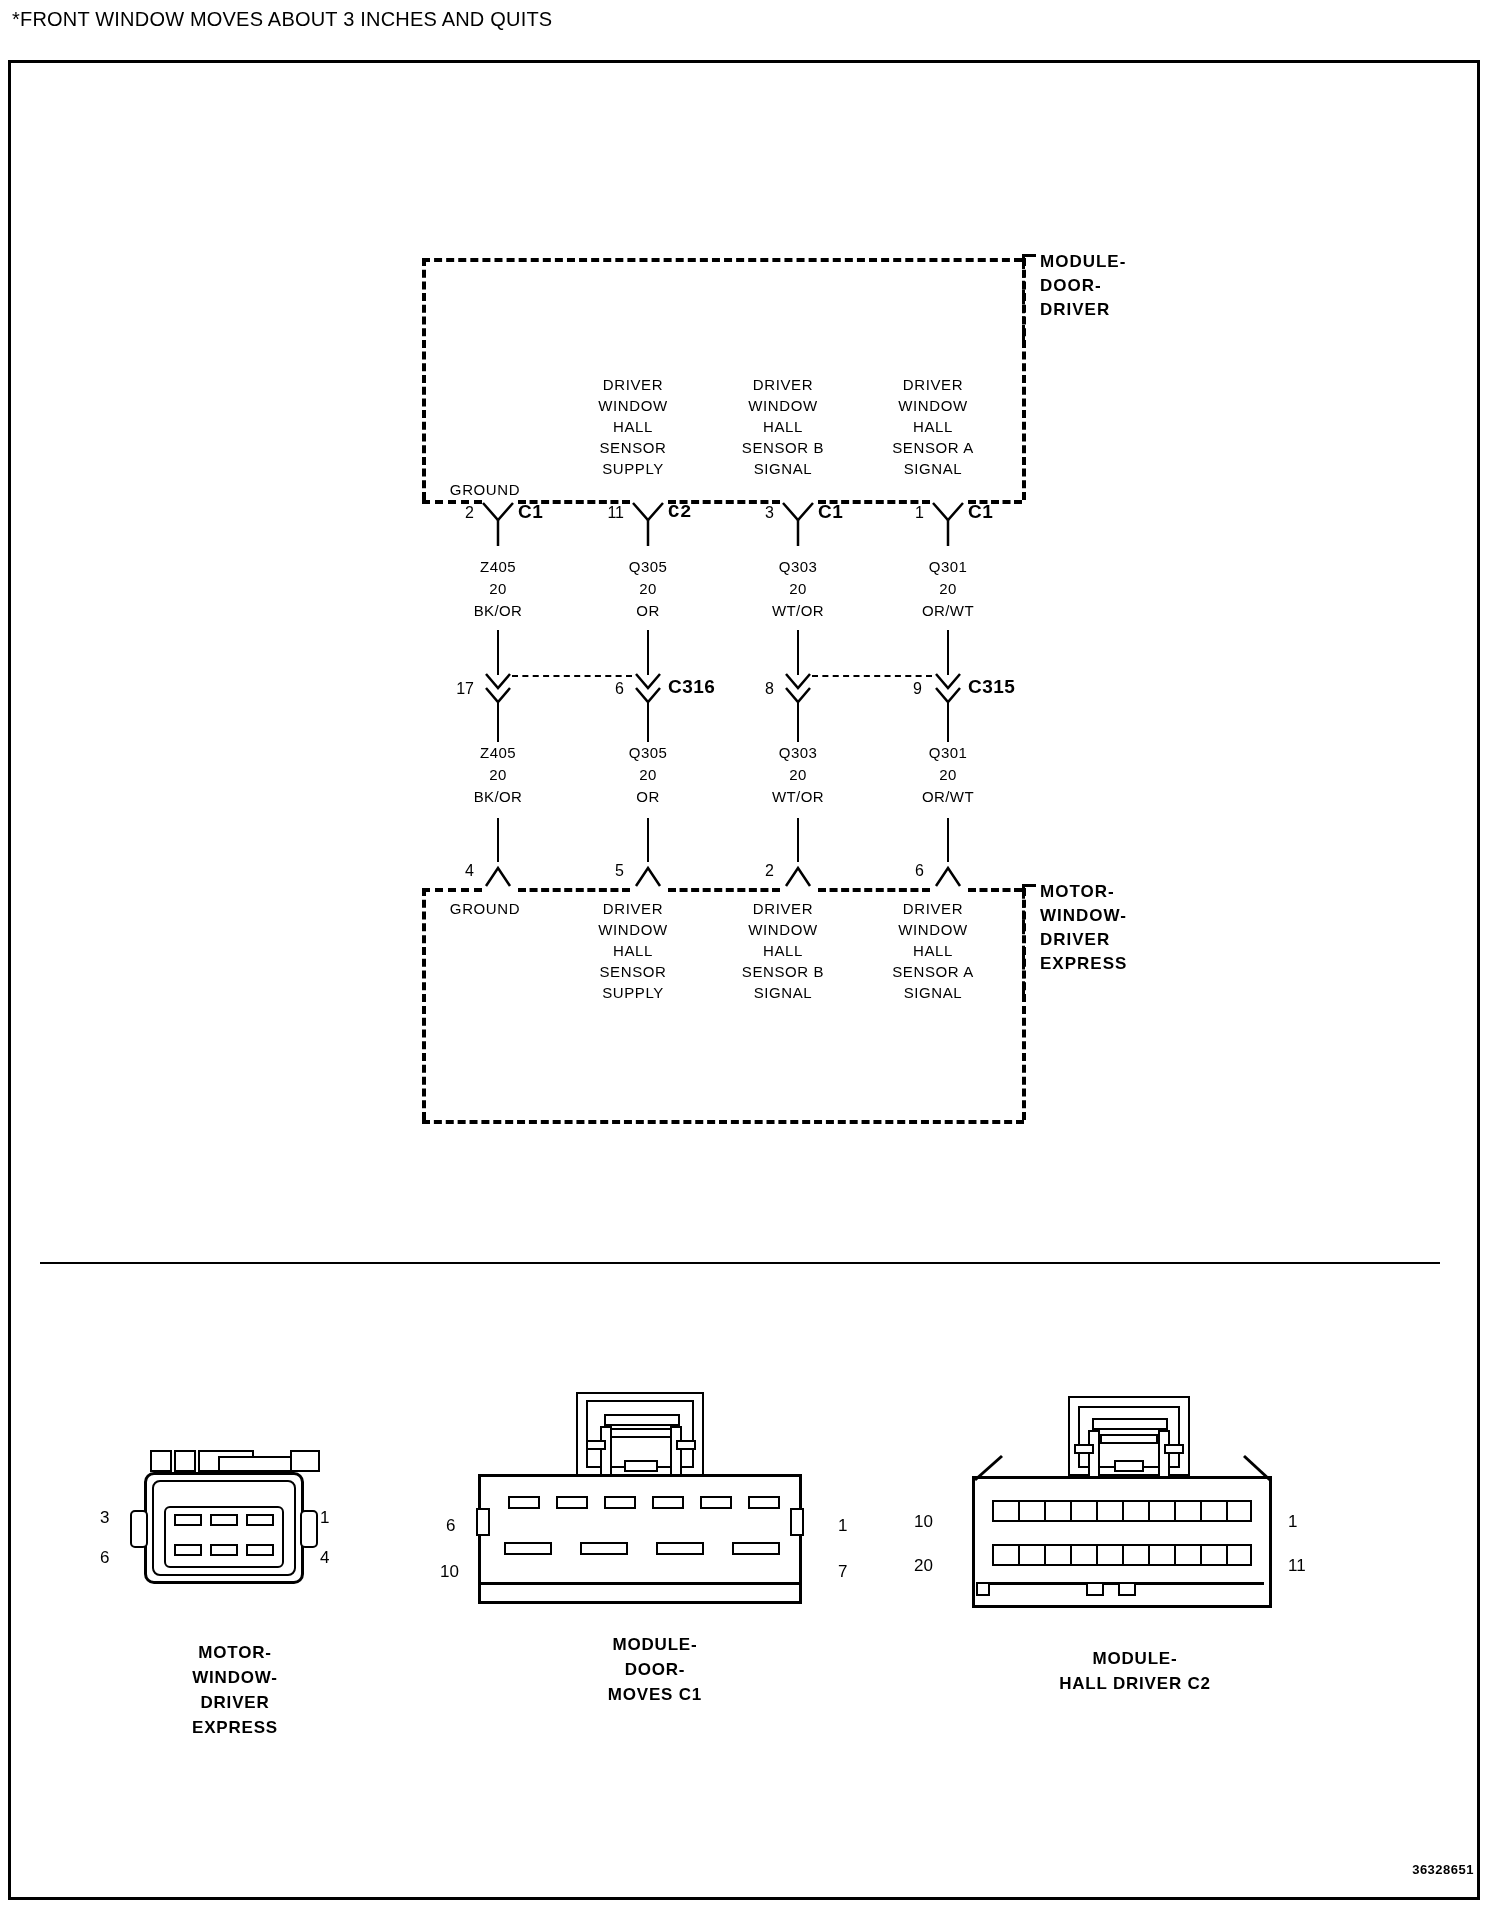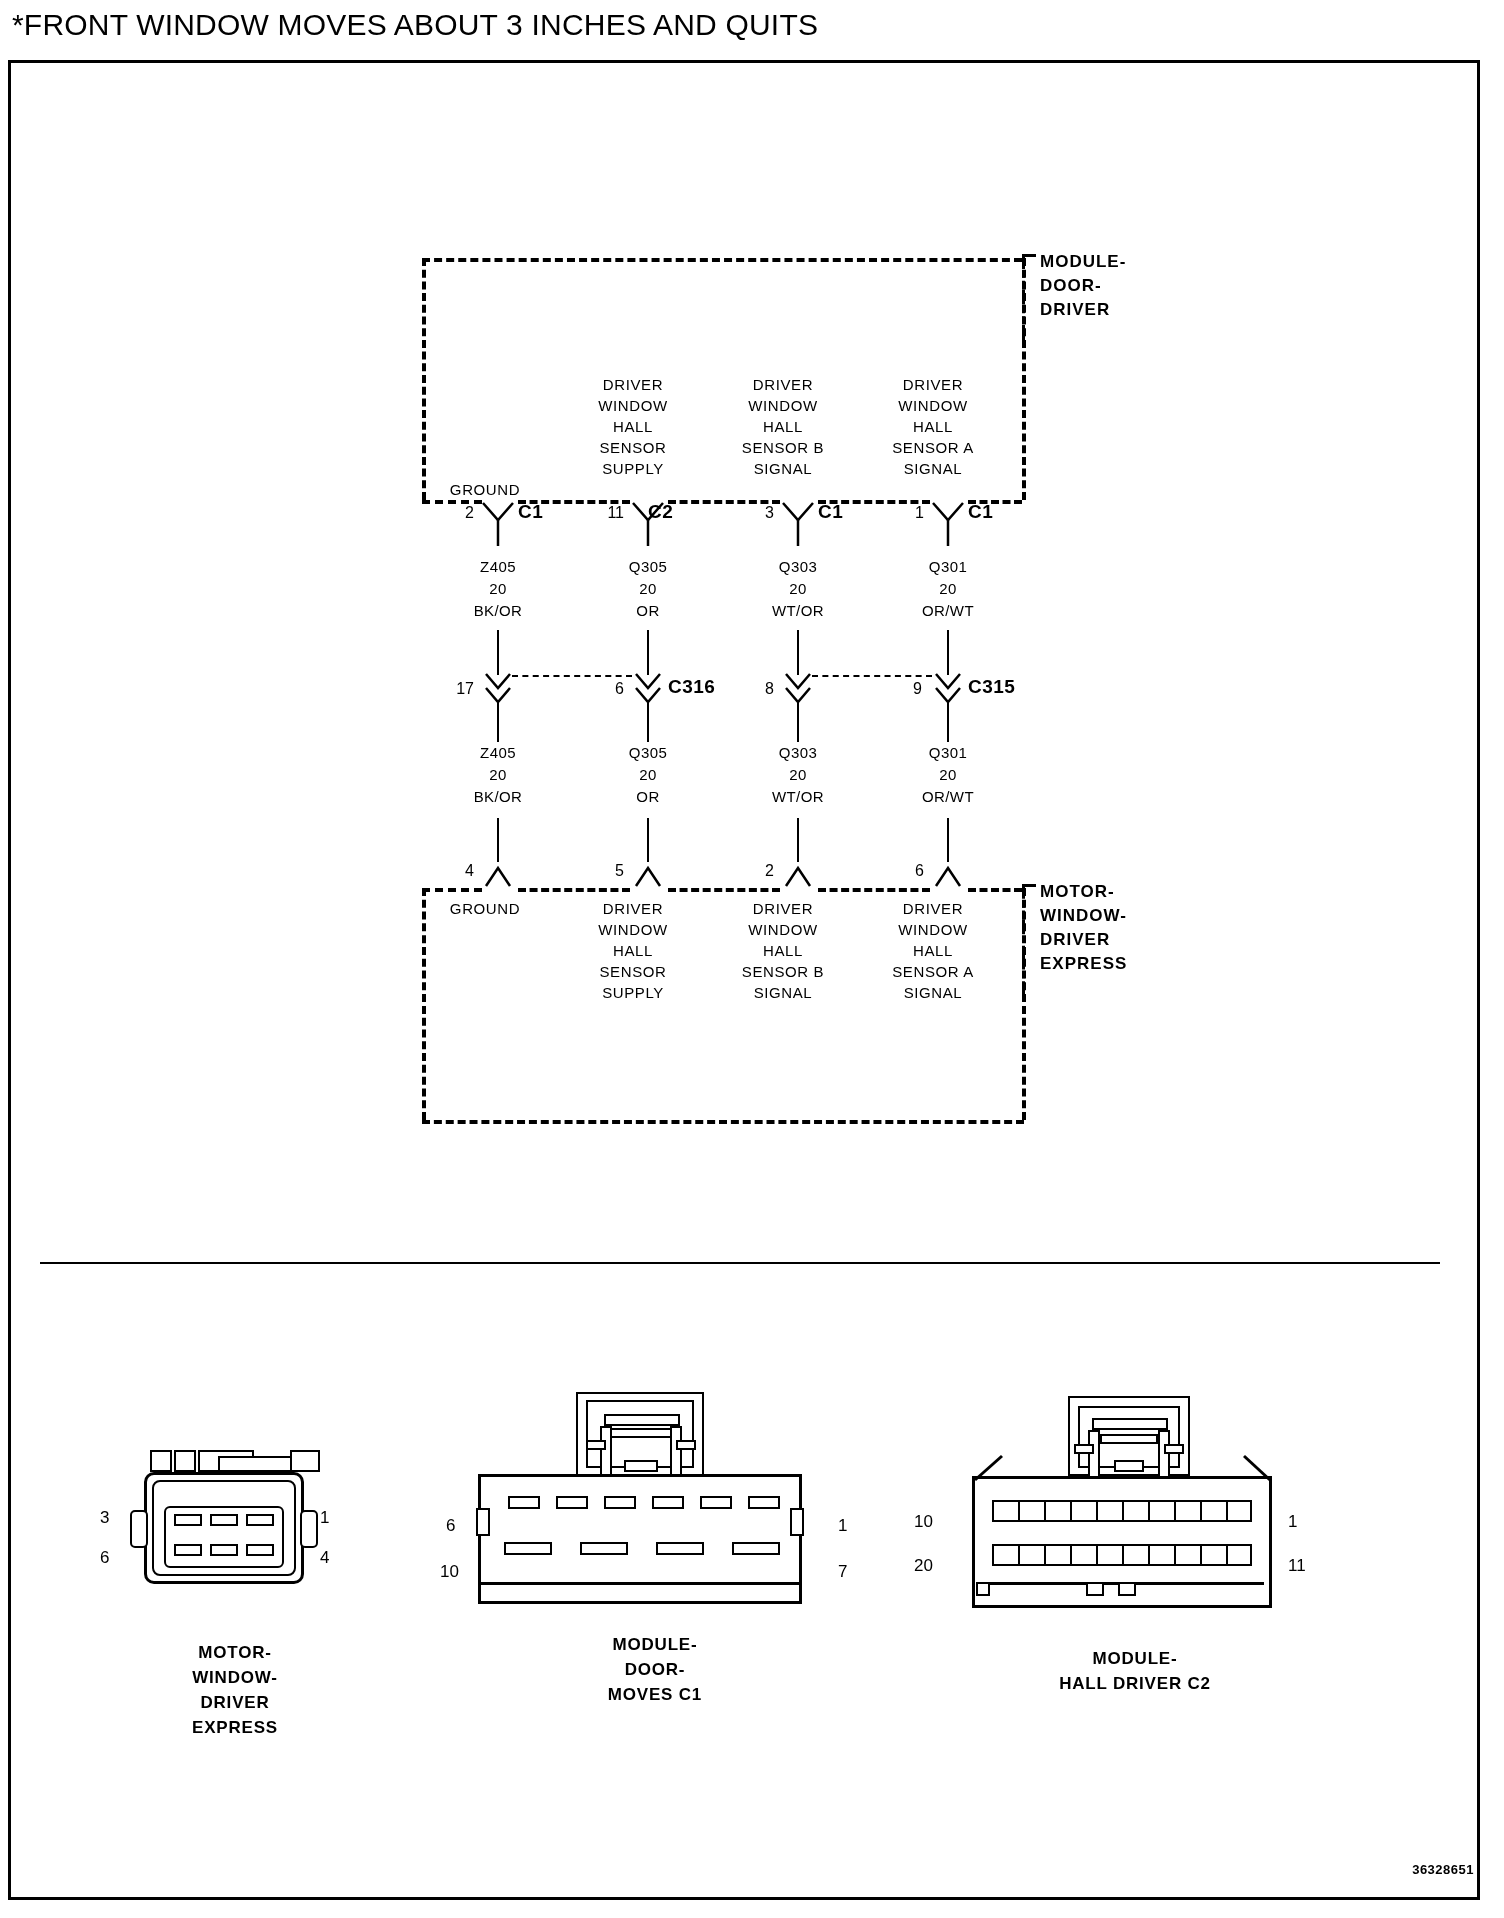--- a/index.html
+++ b/index.html
@@ -17,21 +17,21 @@
     height: 1918px;
     background: #ffffff;
     overflow: hidden;
   }
   .abs { position: absolute; }
 
   
   #doc-title {
     left: 12px;
     top: 8px;
-    font-size: 30px;
+    font-size: 20px;
     font-weight: 400;
     letter-spacing: 0.2px;
     white-space: nowrap;
     font-family: "Liberation Sans", sans-serif;
   }
 
   
   #page-frame {
     left: 8px;
     top: 60px;
@@ -204,21 +204,21 @@
     <path d="M3 3 L18 20 L33 3" stroke="#000" stroke-width="2.5" fill="none"></path>
     <line x1="18" y1="20" x2="18" y2="46" stroke="#000" stroke-width="2.5"></line>
   </svg>
 
   <div class="abs pin-num" style="left:440px; top:504px; width:34px;">2</div>
   <div class="abs pin-num" style="left:590px; top:504px; width:34px;">11</div>
   <div class="abs pin-num" style="left:740px; top:504px; width:34px;">3</div>
   <div class="abs pin-num" style="left:890px; top:504px; width:34px;">1</div>
 
   <div class="abs conn-id" style="left:518px; top:501px;">C1</div>
-  <div class="abs conn-id" style="left:648px; top:501px;">C2</div>
+  <div class="abs conn-id" style="left:668px; top:501px;font-family:Liberation Mono, monospace;">C2</div>
   <div class="abs conn-id" style="left:818px; top:501px;">C1</div>
   <div class="abs conn-id" style="left:968px; top:501px;">C1</div>
 
   <div class="abs wire-txt" style="left:443px; top:556px; width:110px;">
     <div>Z405</div>
     <div>20</div>
     <div>BK/OR</div>
   </div>
   <div class="abs wire-txt" style="left:593px; top:556px; width:110px;">
     <div>Q305</div>

